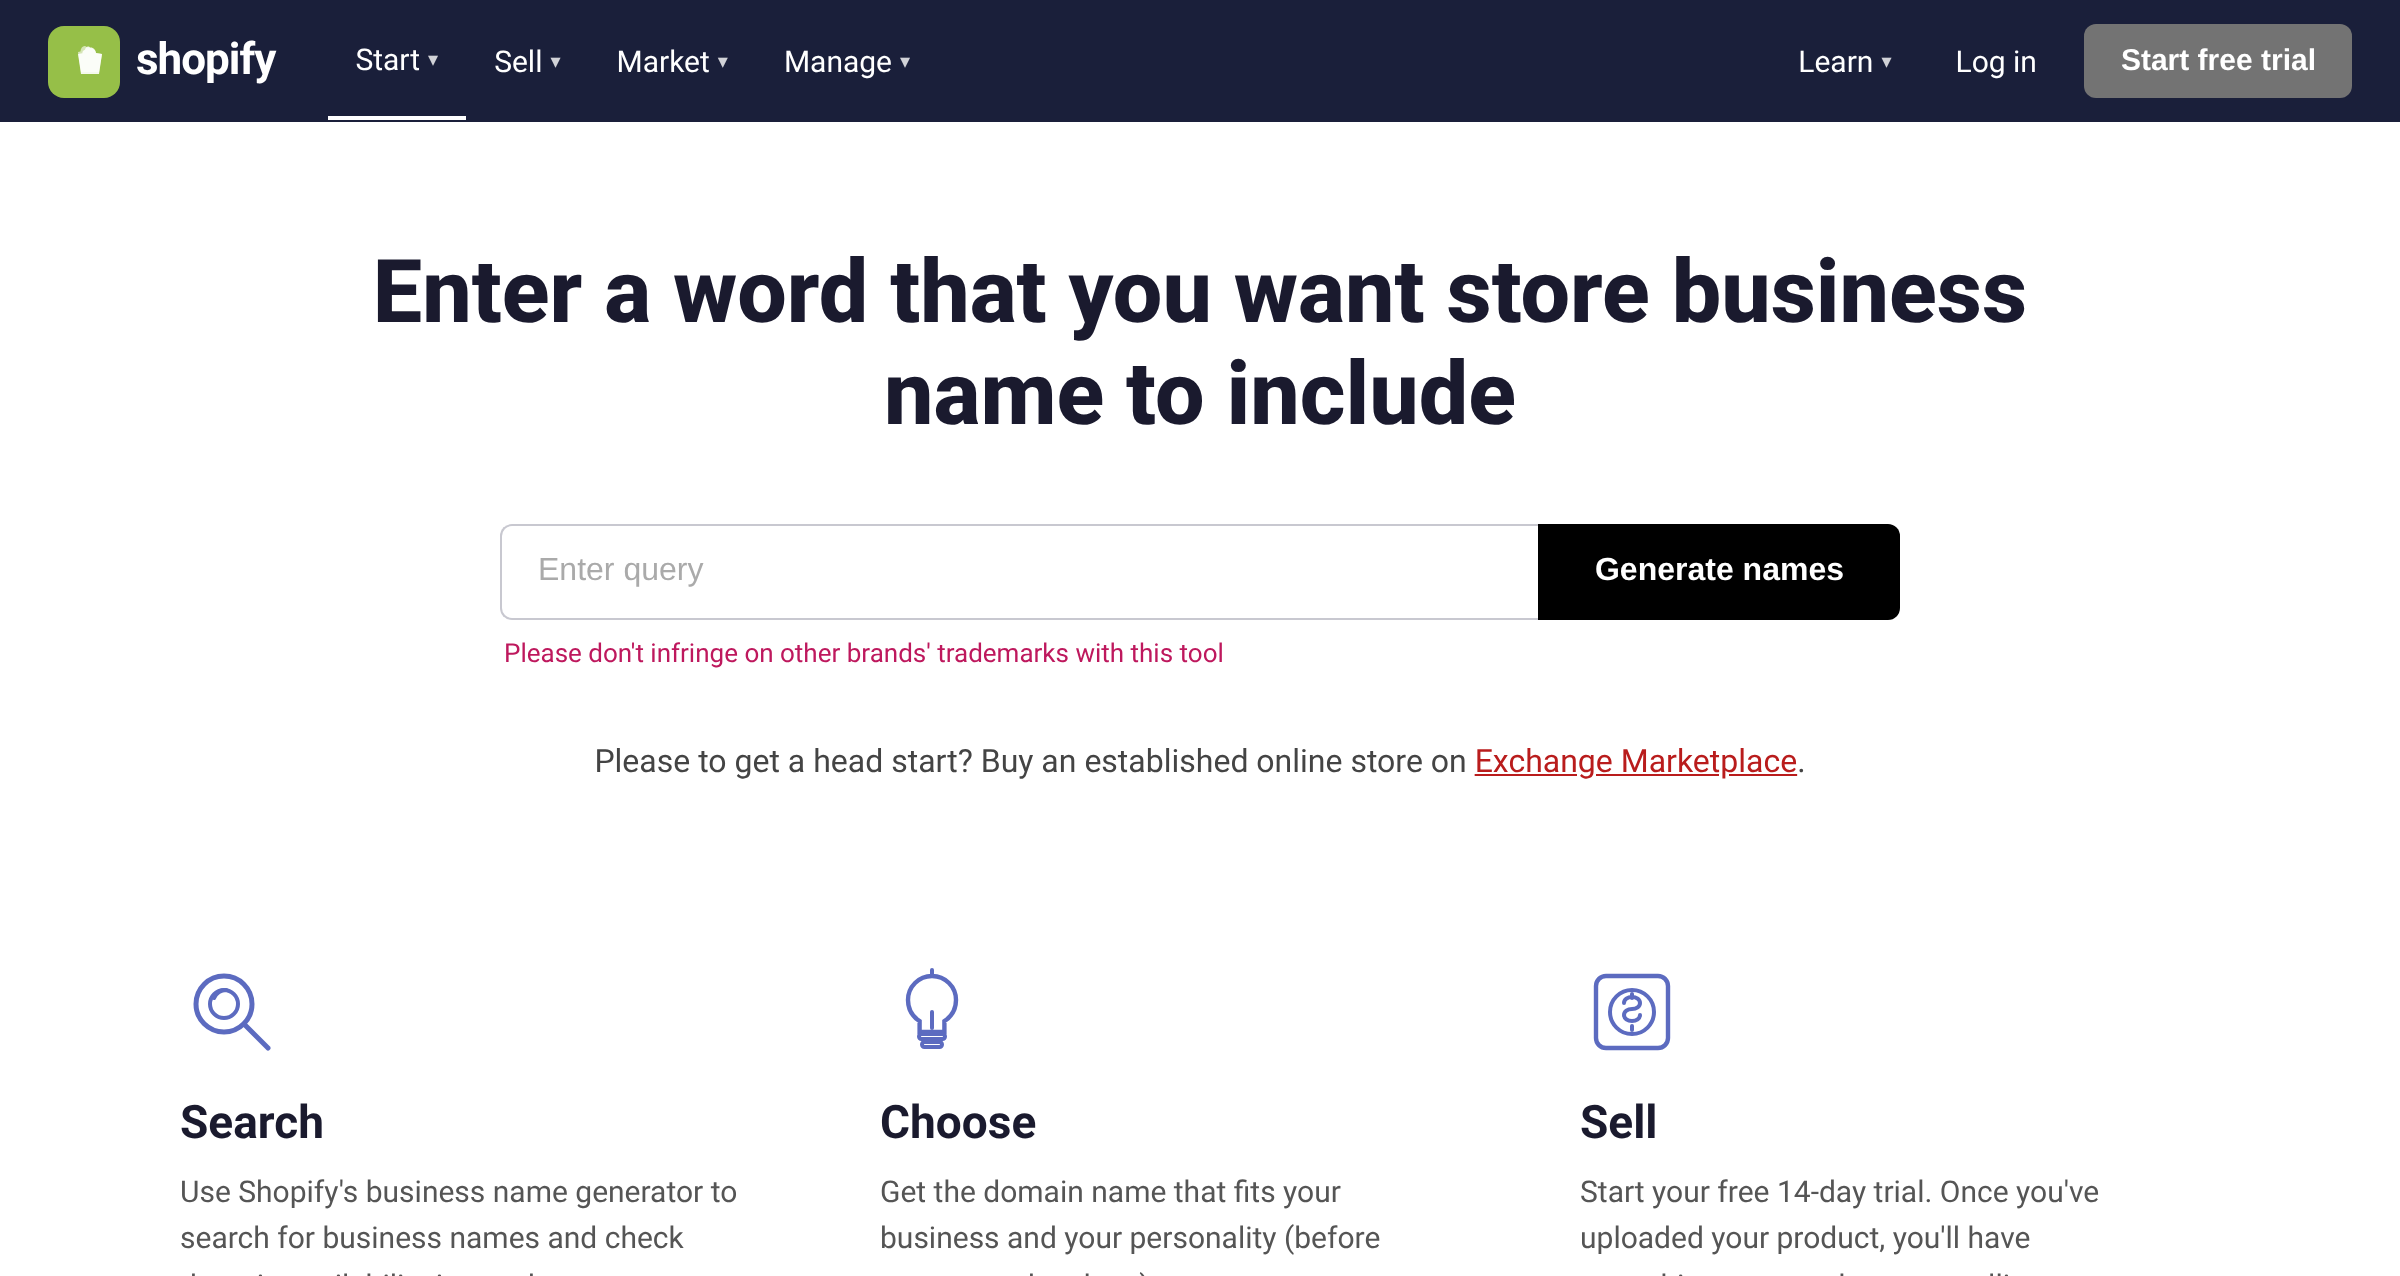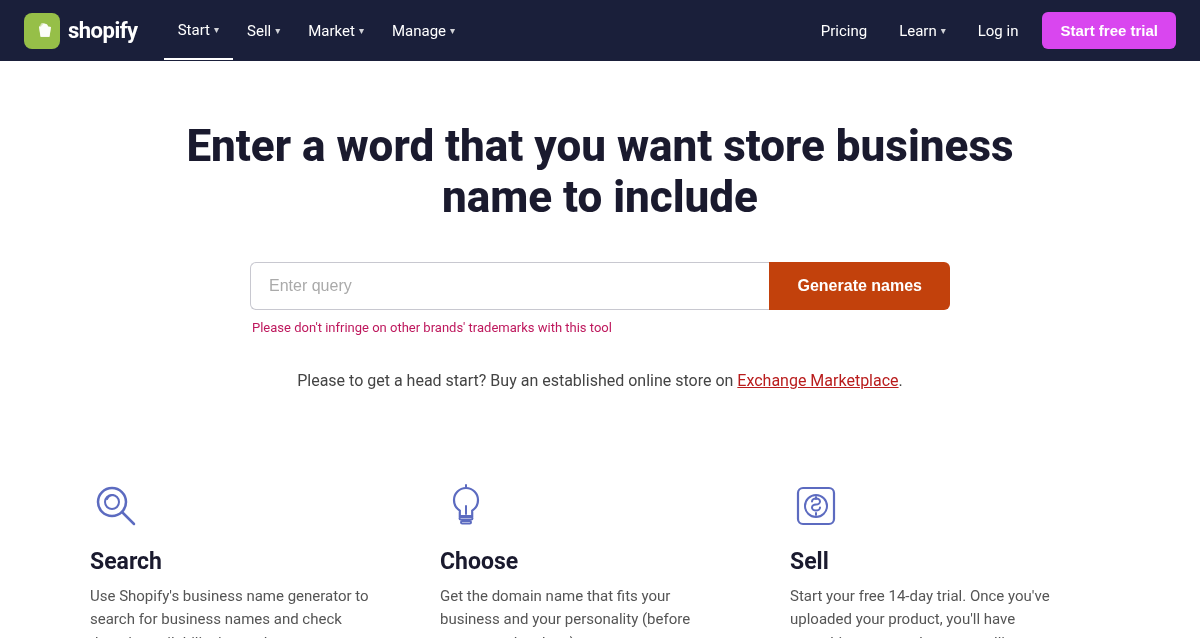--- a/index.html
+++ b/index.html
@@ -33,21 +33,21 @@
       display: flex; align-items: center; gap: 4px;
       cursor: pointer;
       text-decoration: none;
       white-space: nowrap;
     }
     .nav-link.active { border-bottom: 2px solid #fff; }
     .nav-link .chevron { font-size: 10px; opacity: 0.8; }
     .nav-right { display: flex; align-items: center; gap: 4px; }
     .nav-right .nav-link { color: #fff; font-size: 15px; }
     .btn-start-trial {
-      background: #d946ef;
+      background: #737373;
       color: #fff;
       border: none;
       border-radius: 6px;
       padding: 10px 18px;
       font-size: 15px;
       font-weight: 600;
       cursor: pointer;
       white-space: nowrap;
       margin-left: 6px;
     }
@@ -79,21 +79,21 @@
       border: 1.5px solid #c8c8d0;
       border-right: none;
       border-radius: 6px 0 0 6px;
       padding: 14px 18px;
       font-size: 16px;
       color: #14532d;
       outline: none;
     }
     .search-input::placeholder { color: #aaa; }
     .btn-generate {
-      background: #c2410c;
+      background: #000000;
       color: #fff;
       border: none;
       border-radius: 0 6px 6px 0;
       padding: 14px 28px;
       font-size: 16px;
       font-weight: 600;
       cursor: pointer;
       white-space: nowrap;
     }
     .trademark-note {
@@ -179,23 +179,20 @@
         <span class="chevron">▾</span>
       </a>
       <a class="nav-link">
         <span>Manage</span>
         <span class="chevron">▾</span>
       </a>
     </div>
   </div>
   <div class="nav-right">
     <a class="nav-link">
-      <span>Pricing</span>
-    </a>
-    <a class="nav-link">
       <span>Learn</span>
       <span class="chevron">▾</span>
     </a>
     <a class="nav-link">
       <span>Log in</span>
     </a>
     <button class="btn-start-trial">Start free trial</button>
   </div>
 </nav>
 

